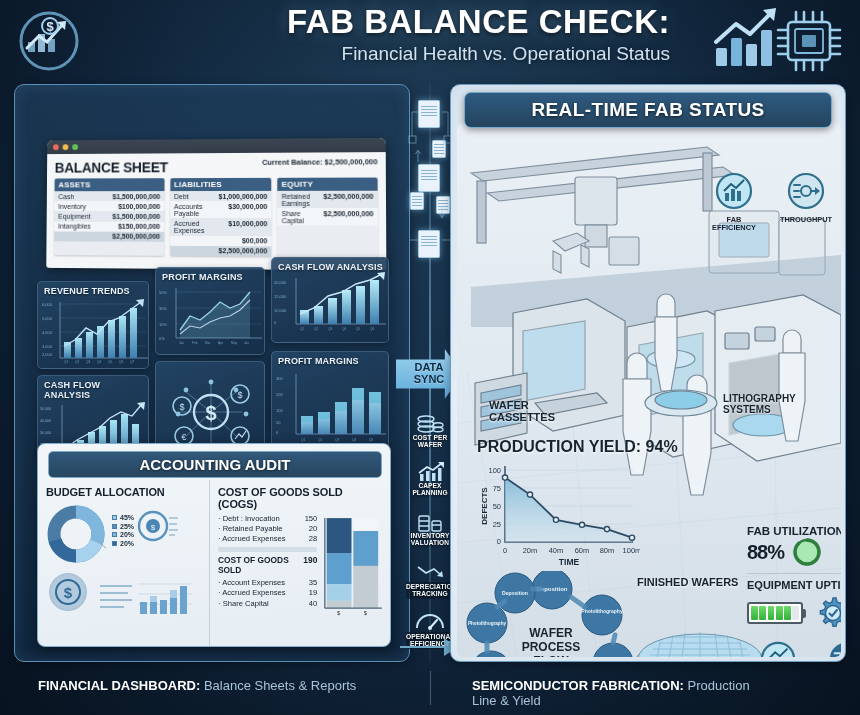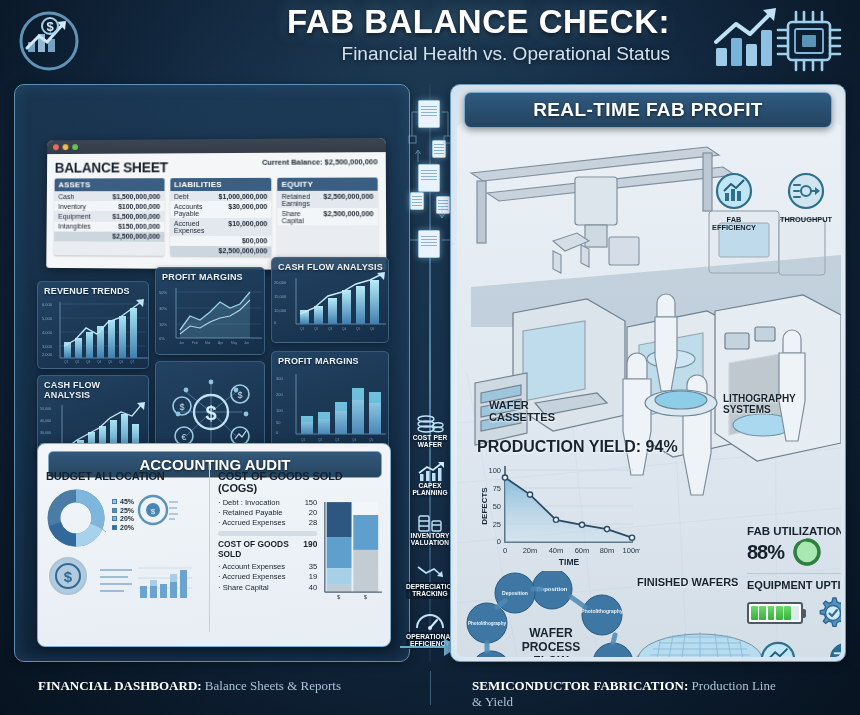--- a/index.html
+++ b/index.html
@@ -96,21 +96,21 @@
     box-shadow:0 3px 12px rgba(0,0,0,.4);
     overflow:hidden;
     padding-left:20px;
   }
   #audit-banner {
     position:absolute; left:10px; top:7px; width:334px; padding:4px 0;
     background:linear-gradient(180deg,#32587b,#27465f); border:1px solid #7aa9cc;
     border-radius:5px; color:#fff; font-weight:bold; font-size:15px; text-align:center;
     text-shadow:0 1px 3px rgba(0,0,0,.6);
   }
-  .audit-body { position:absolute; top:20px; left:0; width:354px; height:168px; display:flex; color:#16202b; }
+  .audit-body { position:absolute; top:36px; left:0; width:354px; height:168px; display:flex; color:#16202b; }
   .audit-l { width:172px; padding:6px 8px; border-right:1px solid #c2d0dc; }
   .audit-r { width:182px; padding:6px 8px; }
   .audit-h { font-size:11px; font-weight:bold; letter-spacing:-.1px; }
   .legend { font-size:7px; font-weight:bold; color:#22303d; }
   .legend div { display:flex; align-items:center; gap:3px; margin-bottom:1.5px; }
   .sw { width:5px; height:5px; border:1px solid #4b7ca6; background:#9ec6e2; }
   .cogs-list { font-size:7.6px; margin-top:3px; }
   .cogs-list .li { display:flex; justify-content:space-between; padding:.6px 0; }
   .cogs-sub { font-size:8.4px; font-weight:bold; display:flex; justify-content:space-between; margin-top:1px; }
   .cogs-div { height:5px; background:#d3dde5; border-radius:2px; margin:3px 0; }
@@ -165,21 +165,21 @@
 
   .battery { width:56px; height:22px; border:2px solid #4b5a66; border-radius:3px; display:flex; gap:1.5px; padding:2px; background:#fff; }
   .battery i { flex:1; background:linear-gradient(180deg,#6ddb6a,#34b23a); border-radius:1px; }
   .battery i.off { background:#e3e8ec; }
   .batcap { width:3px; height:9px; background:#4b5a66; border-radius:0 2px 2px 0; align-self:center; }
 
   .ficon { text-align:center; width:62px; }
   .ficon .lbl { font-size:7.4px; font-weight:bold; color:#16222e; line-height:1.1; margin-top:1px; }
 
   
-  .footer { position:absolute; bottom:0; left:0; width:776px; height:50px;font-family:Liberation Serif, serif; }
+  .footer { position:absolute; bottom:0; left:0; width:776px; height:50px; }
   .foot-item { position:absolute; top:13px; font-size:13px; }
   .foot-item b { color:#ffffff; font-weight:bold; }
   .foot-item span { color:#a9c3d8; }
   #foot-left { left:38px; }
   #foot-right { left:472px; }
   .foot-div { position:absolute; left:430px; top:6px; width:1px; height:34px; background:rgba(160,200,230,.35); }
 </style>
 </head>
 <body>
 
@@ -651,20 +651,25 @@
     <g stroke="#8fc6e8" stroke-width="1" fill="none">
       <path d="M6 28 H12 M36 28 H42 M6 28 V52 M42 28 V52"></path>
       <rect x="3" y="52" width="7" height="7"></rect>
         <rect x="38" y="52" width="7" height="7"></rect>
       <path d="M12 78 V66 M12 66 l-2.5 4 M12 66 l2.5 4"></path>
       <path d="M36 122 V134 M36 134 l-2.5 -4 M36 134 l2.5 -4"></path>
       <path d="M4 156 H12 M36 156 H44"></path>
     </g>
   </svg>
 
+  <div class="sync-arrow">
+    <div class="shape"></div>
+    <span><span>DATA</span><br>
+          <span>SYNC</span></span>
+  </div>
 
   <div class="kpi" style="top:330px;">
     <div class="ic">
       <svg width="30" height="20" viewBox="0 0 30 20">
         <g fill="none" stroke="#bfe2f5" stroke-width="1.4">
           <ellipse cx="11" cy="5" rx="8" ry="3"></ellipse>
             <ellipse cx="11" cy="10" rx="8" ry="3"></ellipse>
             <ellipse cx="11" cy="15" rx="8" ry="3"></ellipse>
           <ellipse cx="23" cy="11" rx="5" ry="2.2"></ellipse>
             <ellipse cx="23" cy="15.5" rx="5" ry="2.2"></ellipse>
@@ -982,21 +987,21 @@
                 <path d="M8 14 H14 M8 20 H13 M8 26 H14 M25 20 H32"></path>
               </g>
             <path d="M29 16 L34 20 L29 24 Z" fill="#cfe9f7"></path>
           </svg>
           
         </div>
       </div>
     </div>
   </div>
 
-  <div class="panel-banner" id="right-banner">REAL-TIME FAB PROFIT</div>
+  <div class="panel-banner" id="right-banner">REAL-TIME FAB STATUS</div>
 </div>
 
 <div class="footer">
   <div class="foot-div"></div>
   <div class="foot-item" id="foot-left">
     <b>FINANCIAL DASHBOARD:</b><span> Balance Sheets &amp; Reports</span>
   </div>
   <div class="foot-item" id="foot-right">
     <b>SEMICONDUCTOR FABRICATION:</b><span> Production Line &amp; Yield</span>
   </div>

